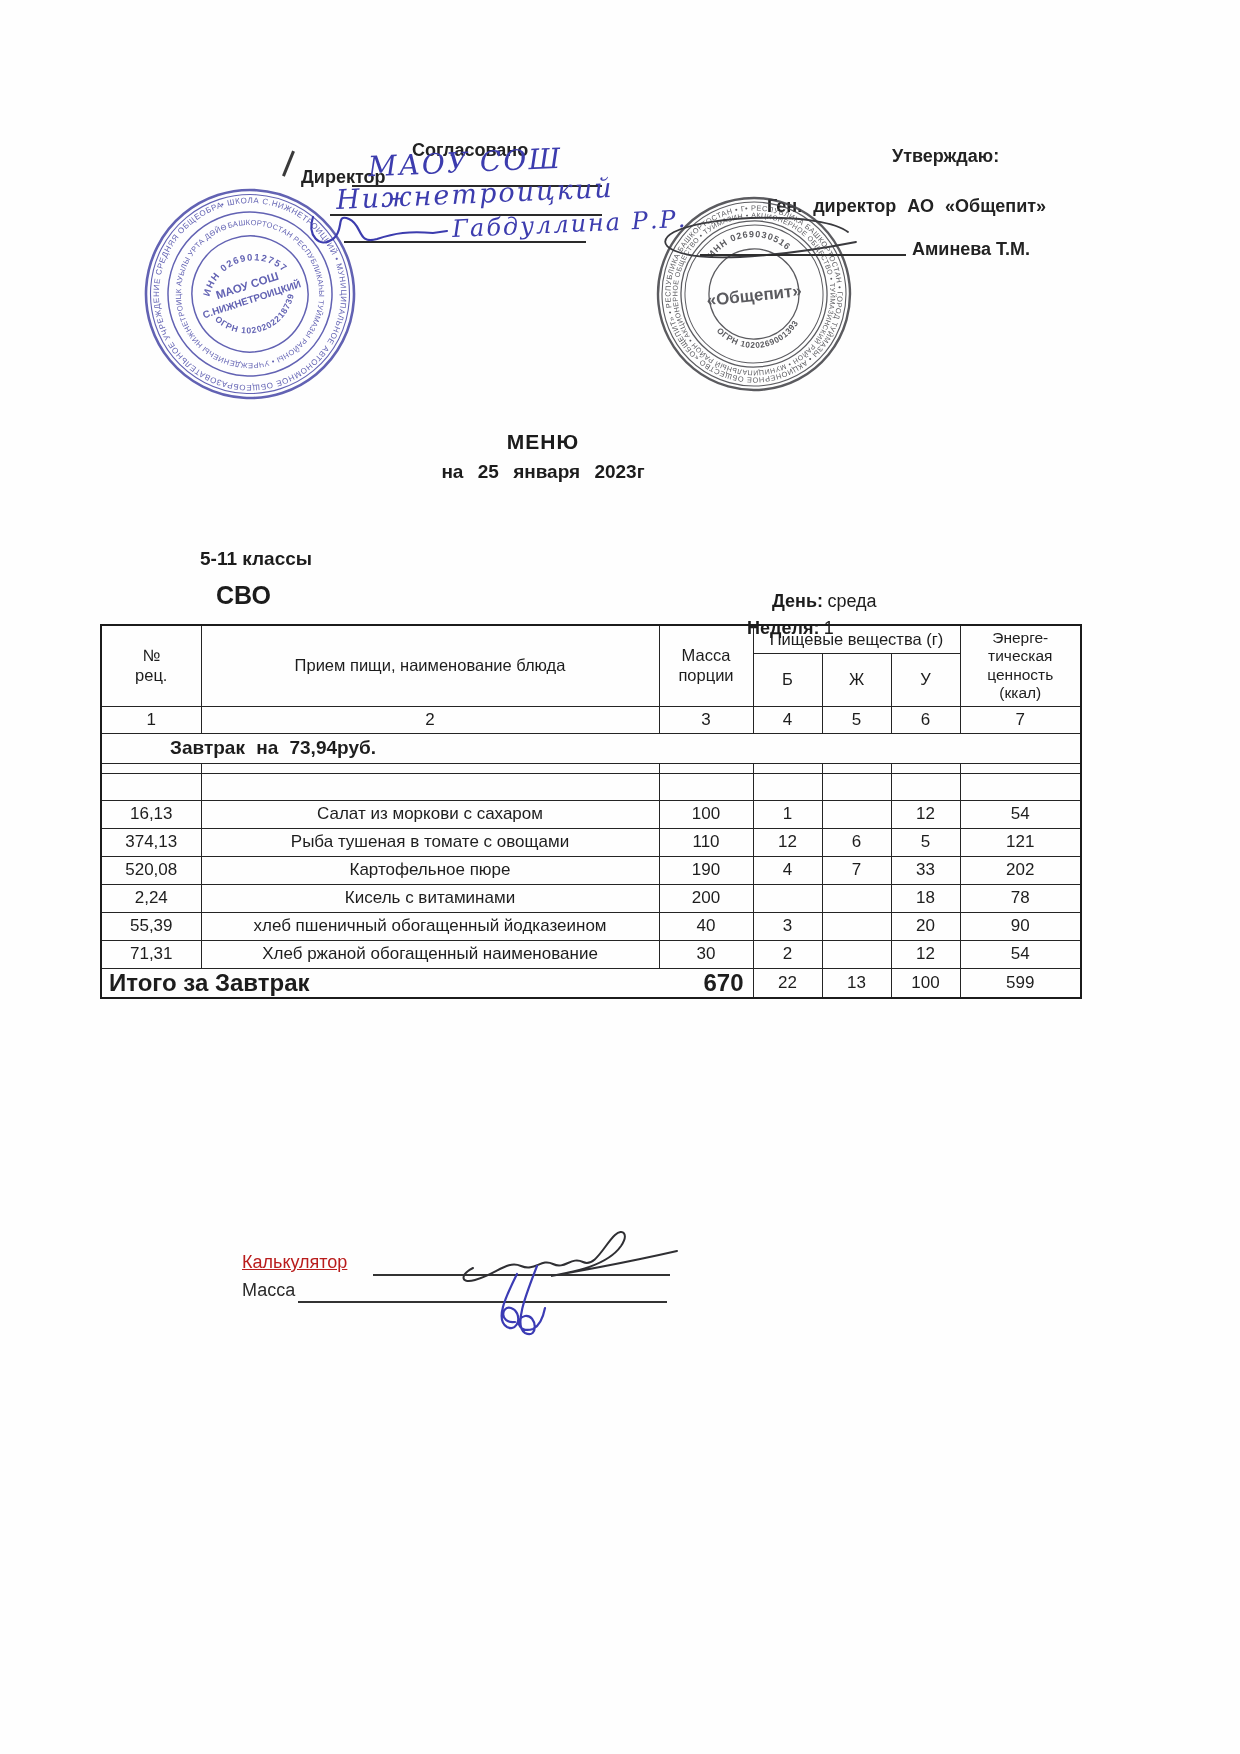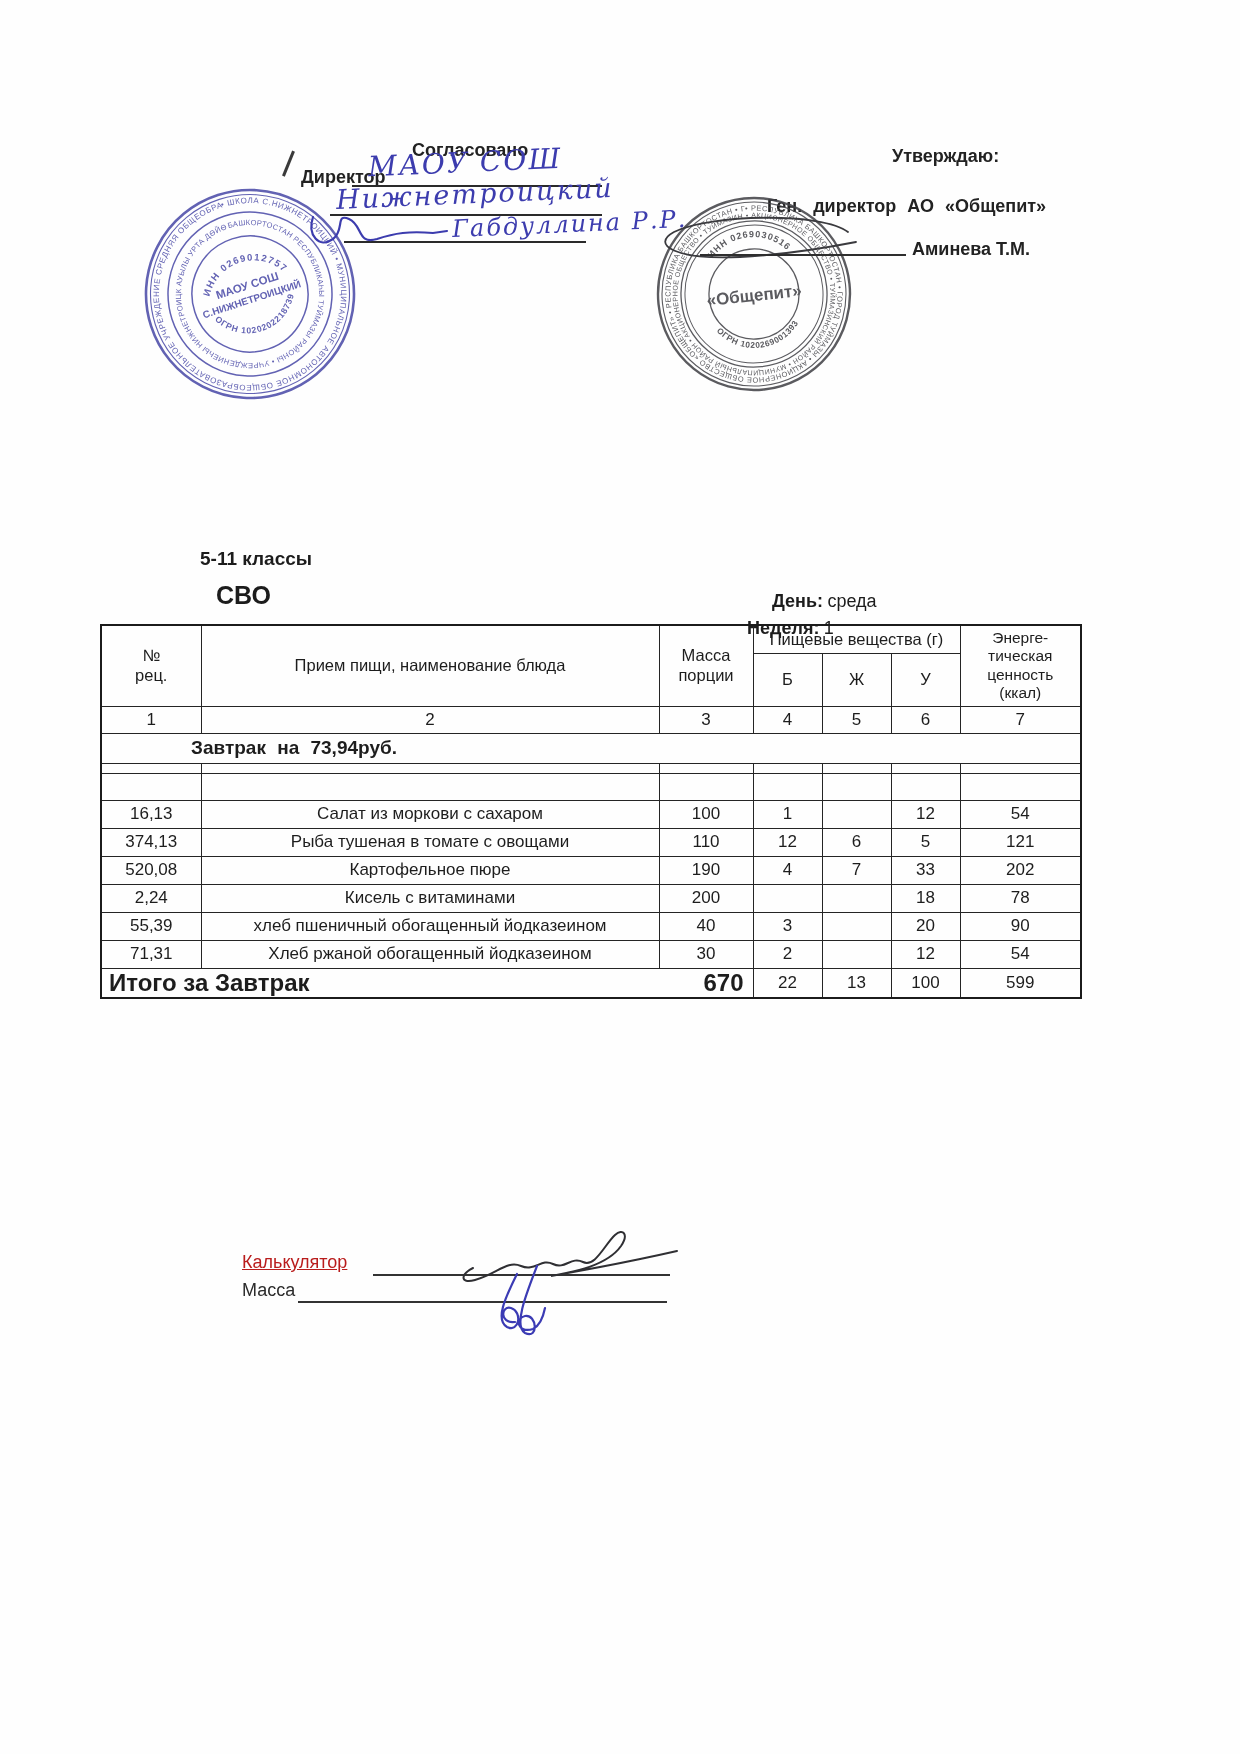--- a/index.html
+++ b/index.html
@@ -25,21 +25,21 @@
     border-collapse:collapse;table-layout:fixed;
     border:2.4px solid #1b1b1b;
   }
   table.menu td,table.menu th{
     border:1.6px solid #242424;padding:0 2px;text-align:center;vertical-align:middle;
     font-size:17px;font-weight:400;color:#1d1d1d;overflow:hidden;
   }
   table.menu th{font-size:16.5px;line-height:1.18;white-space:pre-line;}
   td.dish{text-align:left;padding-left:7px;white-space:nowrap;}
   tr.section-row td{
-    text-align:left;padding-left:89px;font-weight:700;font-size:19px;word-spacing:6px;
+    text-align:left;padding-left:68px;font-weight:700;font-size:19px;word-spacing:6px;
   }
   tr.total-row td{font-weight:400;}
   .total-cell{display:flex;justify-content:space-between;align-items:center;padding:0 7px 0 5px;}
   .total-cell span{font-weight:700;font-size:24px;}
   .stamp{position:absolute;opacity:.85;}
   svg text{font-family:"Liberation Sans","DejaVu Sans",sans-serif;}
   .sig-svg{position:absolute;overflow:visible;}
 </style>
 </head>
 <body>
@@ -108,20 +108,24 @@
       </g>
     </svg>
   </div>
 
   <svg class="sig-svg" style="left:648px;top:212px;" width="215" height="55" viewBox="0 0 215 55">
     <path d="M200,20 C175,0 62,2 26,20 C2,33 28,48 92,45 C132,43 172,37 208,30" fill="none" stroke="#3a3a3e" stroke-width="1.8" stroke-linecap="round"></path>
   </svg>
   <div class="rule" style="left:700px;top:254px;width:206px;border-top-color:#2e2e2e;"></div>
   <div class="abs lbl" style="left:912px;top:239px;">Аминева Т.М.</div>
 
+  <div class="title-block">
+    <div class="title-line1">МЕНЮ</div>
+    <div class="title-line2">на 25 января 2023г</div>
+  </div>
 
   <div class="abs meta-bold" style="left:200px;top:548px;font-size:19px;">5-11 классы</div>
   <div class="abs meta-bold" style="left:216px;top:581px;font-size:25px;">СВО</div>
   <div class="abs" style="left:772px;top:591px;">
     <span class="meta-bold">День:</span>
     <span class="meta-val">среда</span>
   </div>
   <div class="abs" style="left:747px;top:618px;">
     <span class="meta-bold">Неделя:</span>
     <span class="meta-val">1</span>
@@ -227,21 +231,21 @@
         <td>55,39</td>
         <td class="dish">хлеб пшеничный обогащенный йодказеином</td>
         <td>40</td>
         <td>3</td>
         <td></td>
         <td>20</td>
         <td>90</td>
       </tr>
       <tr style="height:28px;">
         <td>71,31</td>
-        <td class="dish">Хлеб ржаной обогащенный йодказеином</td>
+        <td class="dish">Хлеб ржаной обогащенный наименование</td>
         <td>30</td>
         <td>2</td>
         <td></td>
         <td>12</td>
         <td>54</td>
       </tr>
       <tr class="total-row" style="height:30px;">
         <td colspan="3">
           <div class="total-cell">
             <span>Итого за Завтрак</span>

